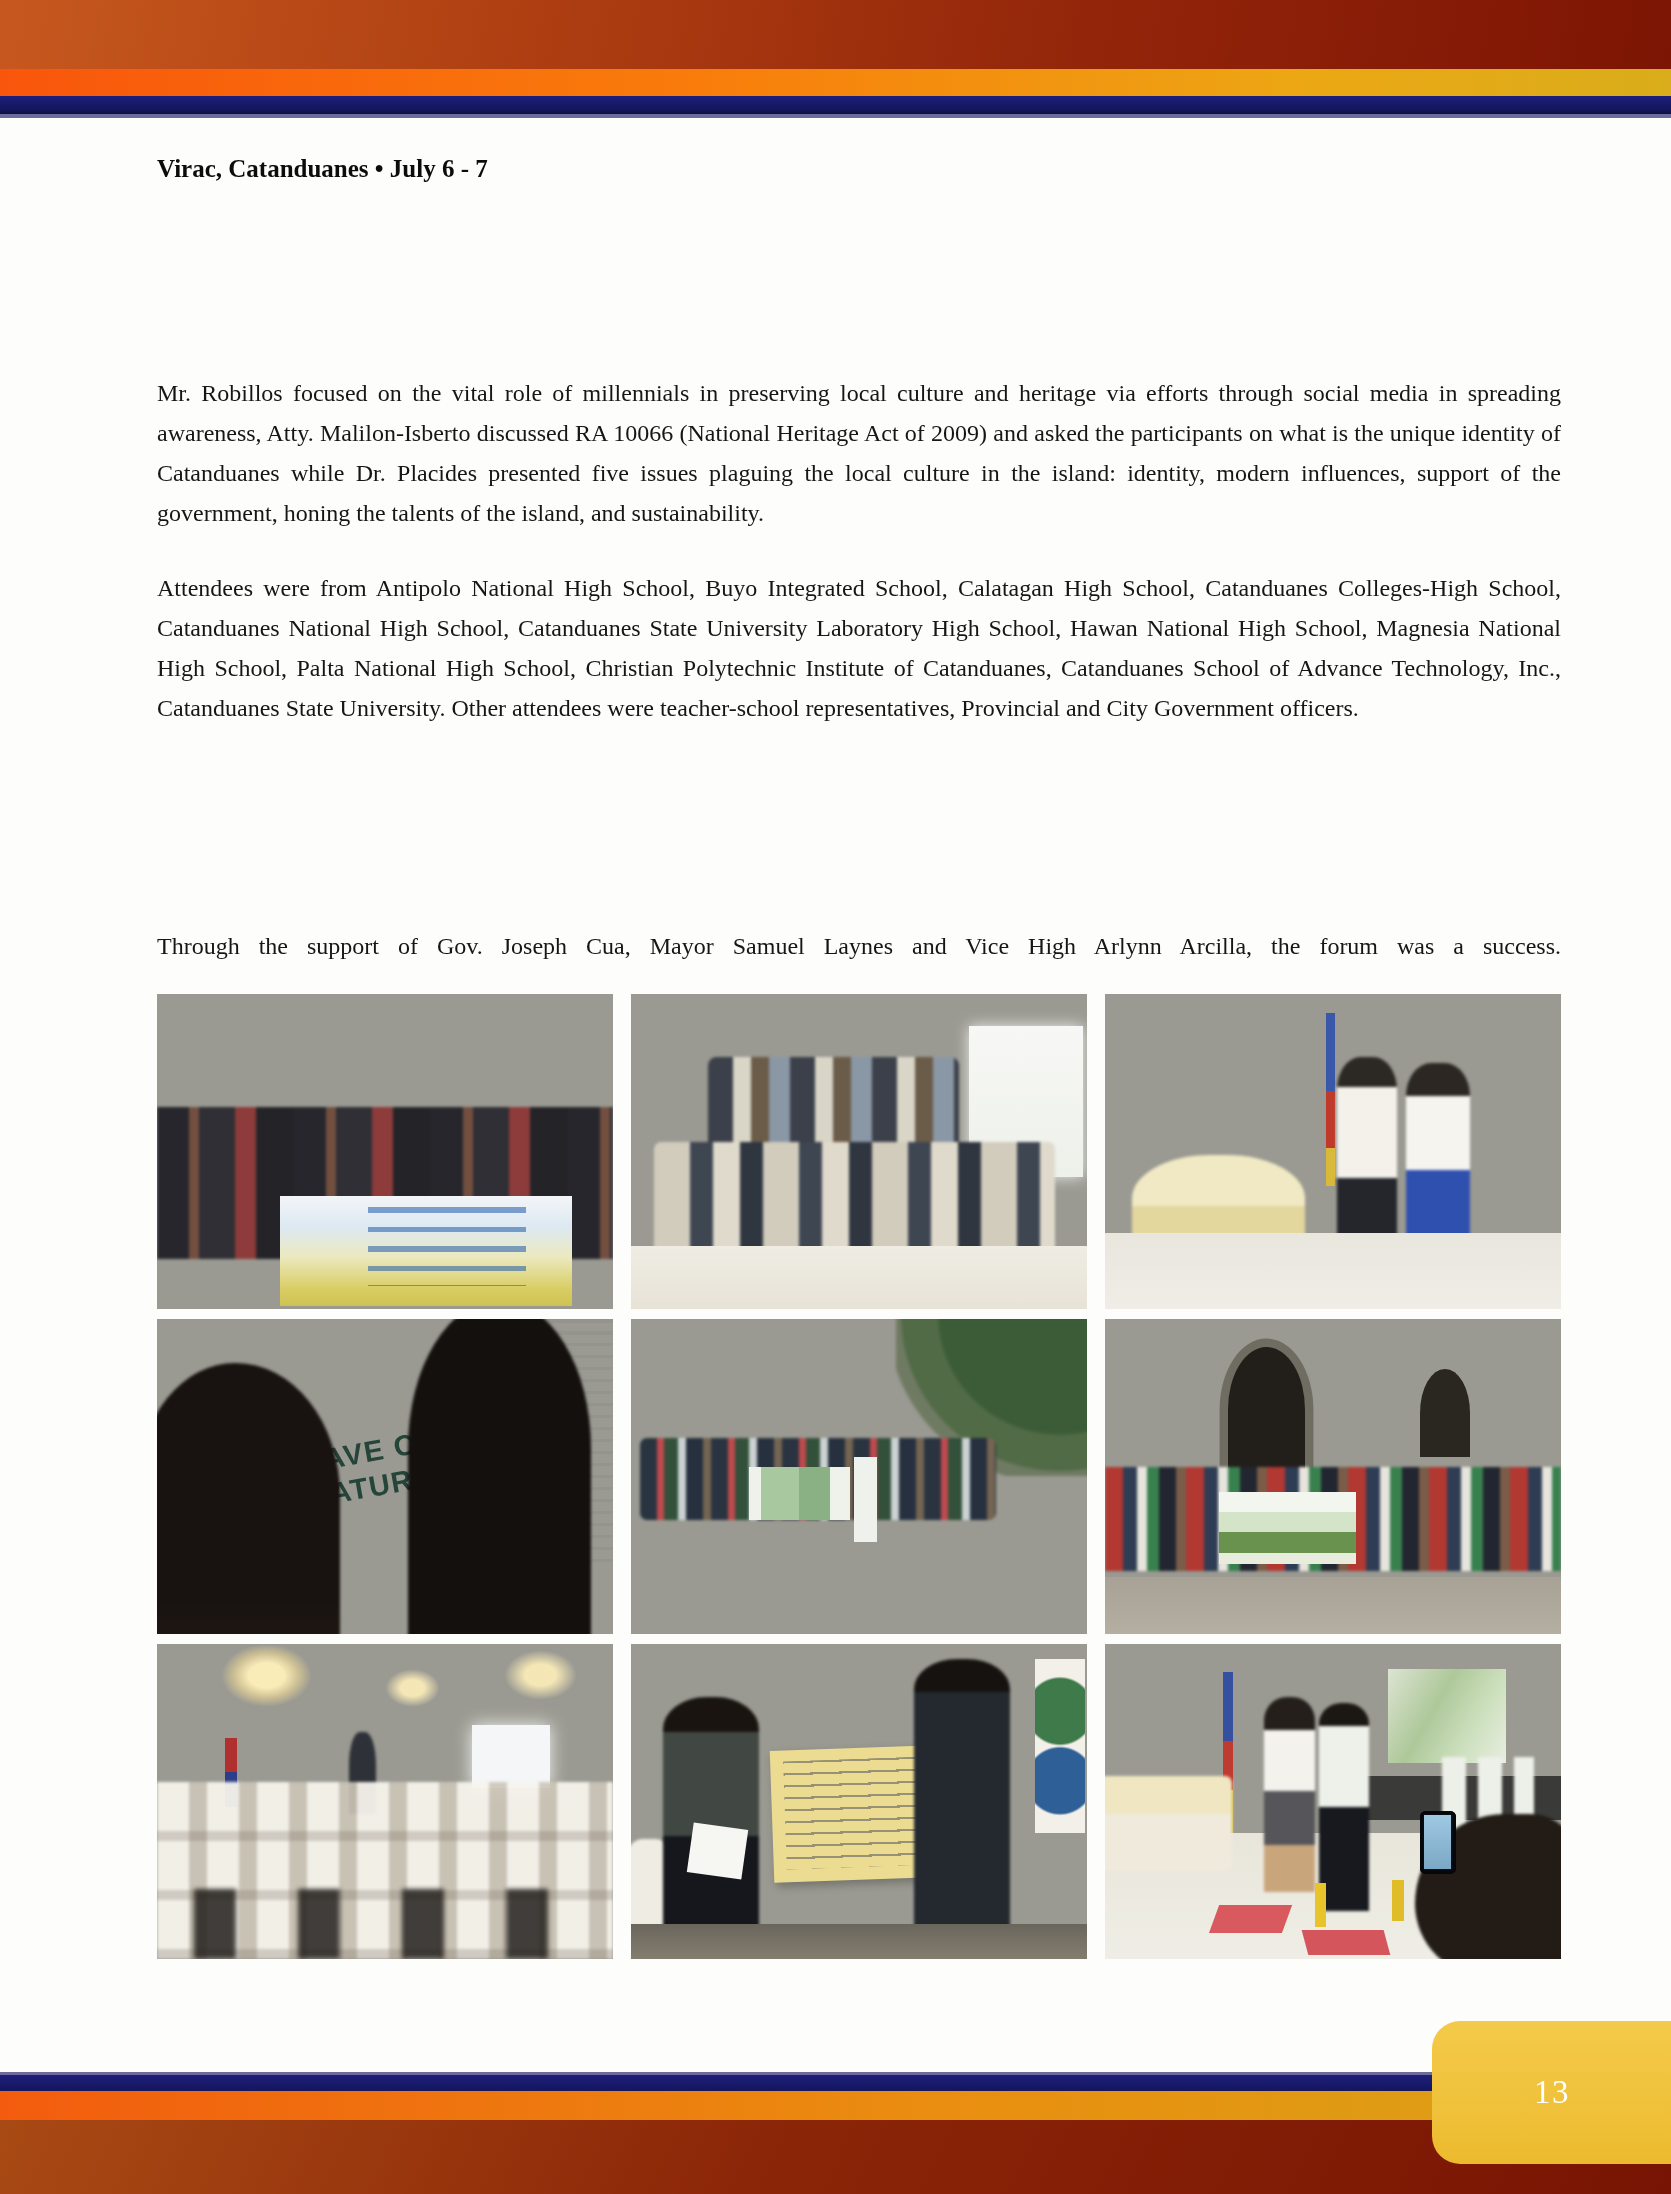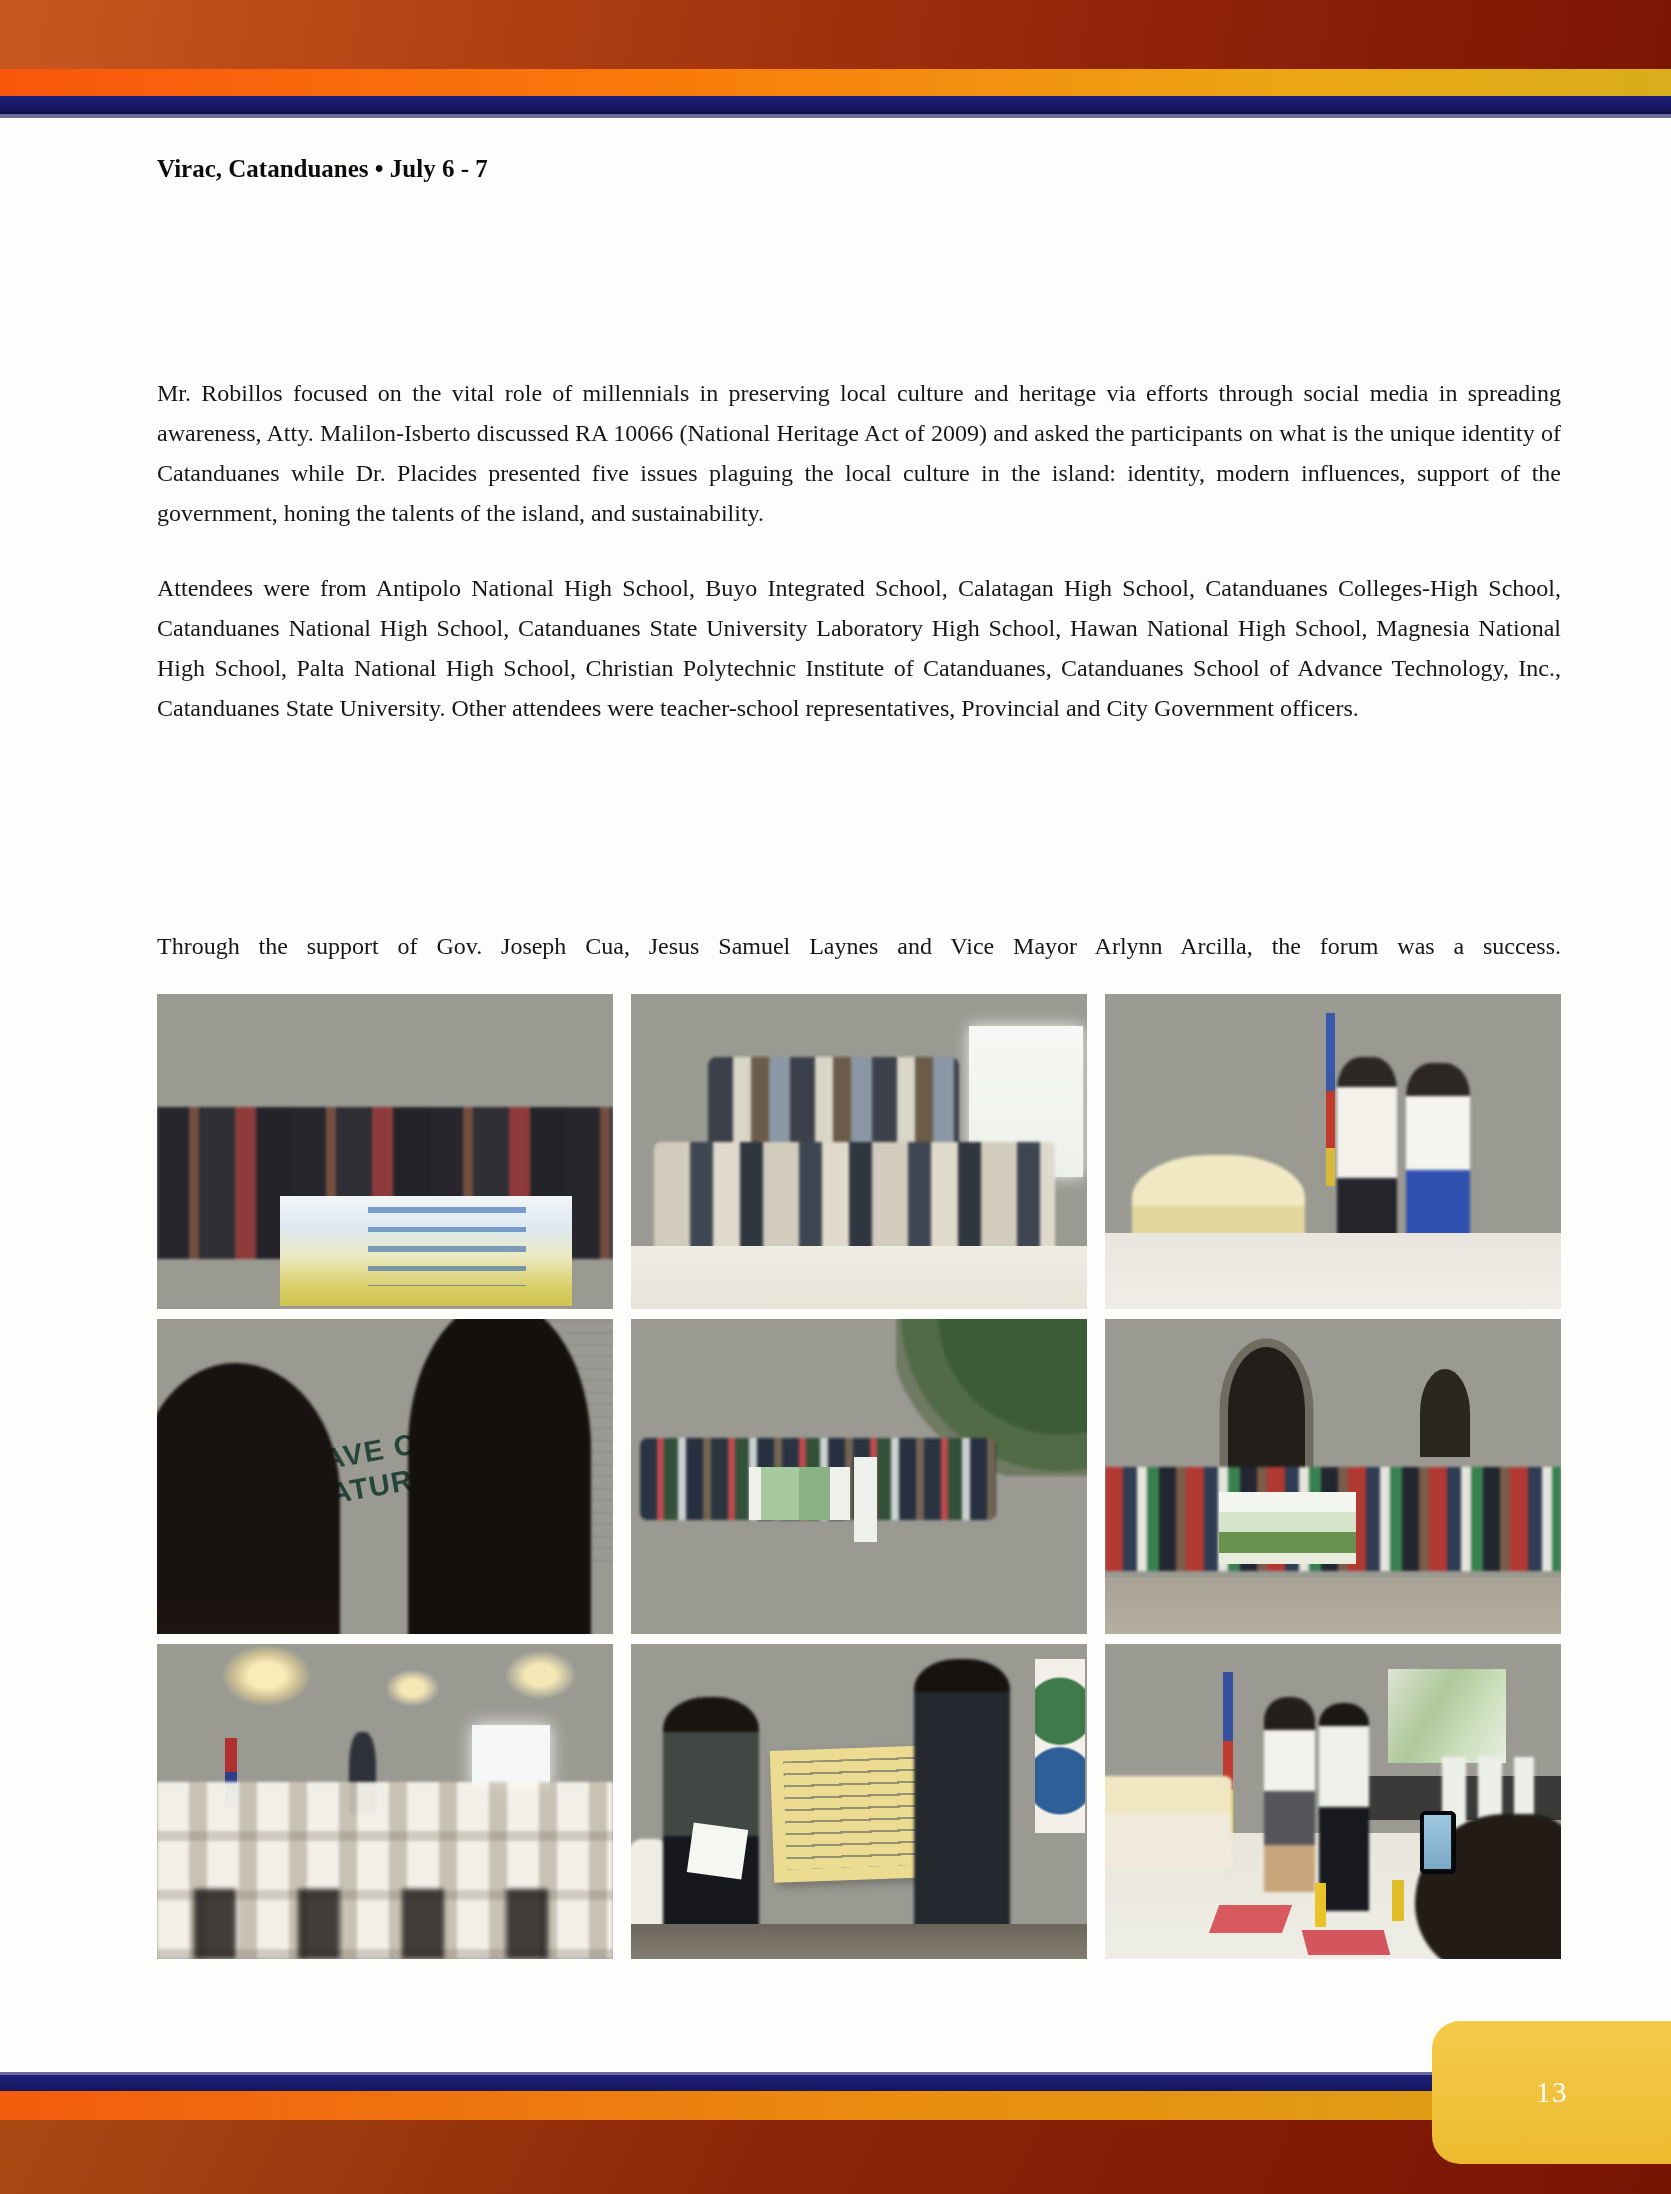--- a/index.html
+++ b/index.html
@@ -18,21 +18,21 @@
   .ftr { position:absolute; bottom:0; left:0; width:100%; z-index:2; }
   .ftr-line   { height:3.5px;   background:#6c6c9c; }
   .ftr-navy   { height:16px;  background:linear-gradient(180deg,#1d1f7a 0%,#14155c 100%); }
   .ftr-stripe { height:28.6px;  background:linear-gradient(to right,#f35c0e 0%,#ea8d10 55%,#d9a315 100%); }
   .ftr-maroon { height:74px; background:linear-gradient(115deg,#a84a14 0%,#8c2608 45%,#781403 100%); }
 
   
   .page-tab { position:absolute; right:0; top:2021px; width:240px; height:143px; z-index:5;
     background:linear-gradient(180deg,#f4ca4a 0%,#f0c23c 55%,#ecba2e 100%);
     border-radius:28px 0 0 28px; display:flex; align-items:center; justify-content:center; }
-  .page-tab span { color:#ffffff; font-size:29px; letter-spacing:1.4px; }
+  .page-tab span { color:#ffffff; font-size:33px; letter-spacing:1.4px; }
 
   
   .title { position:absolute; left:157px; top:155px; width:1404px;
     font-weight:700; font-size:25px; color:#0c0c0c; z-index:3; }
   .para { position:absolute; left:157px; width:1404px; font-size:24px; line-height:40px;
     color:#161616; text-align:justify; z-index:3; }
   #p1 { top:238px; }  #p2 { top:373px; }  #p3 { top:568px; }
   #p4 { top:802px; } #p5 { top:926px; text-align-last:justify; }
 
   
@@ -206,21 +206,21 @@
   <div class="hdr">
     <div class="hdr-band"></div>
     <div class="hdr-stripe"></div>
     <div class="hdr-navy"></div>
     <div class="hdr-line"></div>
   </div>
 
   <h1 class="title">Virac,  Catanduanes • July 6 - 7</h1>
   <p class="para" id="p2">Mr. Robillos focused on the vital role of millennials in preserving local culture and heritage via efforts through social media in spreading awareness,  Atty. Malilon-Isberto discussed RA 10066 (National Heritage Act of 2009) and asked the participants on what is the unique identity of Catanduanes while Dr. Placides presented five issues plaguing the local culture in the island: identity, modern influences, support of the government, honing the talents of the island, and sustainability.</p>
   <p class="para" id="p3">Attendees were from Antipolo National High School, Buyo Integrated School, Calatagan High School, Catanduanes Colleges-High School, Catanduanes National High School,  Catanduanes State University Laboratory High School, Hawan National High School, Magnesia National High School, Palta National High School, Christian Polytechnic Institute of Catanduanes, Catanduanes School of Advance Technology, Inc., Catanduanes State University. Other attendees were teacher-school representatives, Provincial and City Government officers.</p>
-  <p class="para" id="p5">Through the support of Gov. Joseph Cua, Jesus Samuel Laynes and Vice Mayor Arlynn Arcilla, the forum was a success.</p>
+  <p class="para" id="p5">Through the support of Gov. Joseph Cua, Mayor Samuel Laynes and Vice High Arlynn Arcilla, the forum was a success.</p>
 
   <div class="photos">
 
     <figure class="ph p1" title="Speakers and guests pose outdoors behind a yellow-and-white welcome banner">
       <div class="p1-people soft"></div>
       <div class="p1-banner"></div>
     </figure>
 
     <figure class="ph p2" title="Delegates pose in seated and standing rows inside a curtained function room beside a projection screen">
       <div class="p2-screen"></div>

